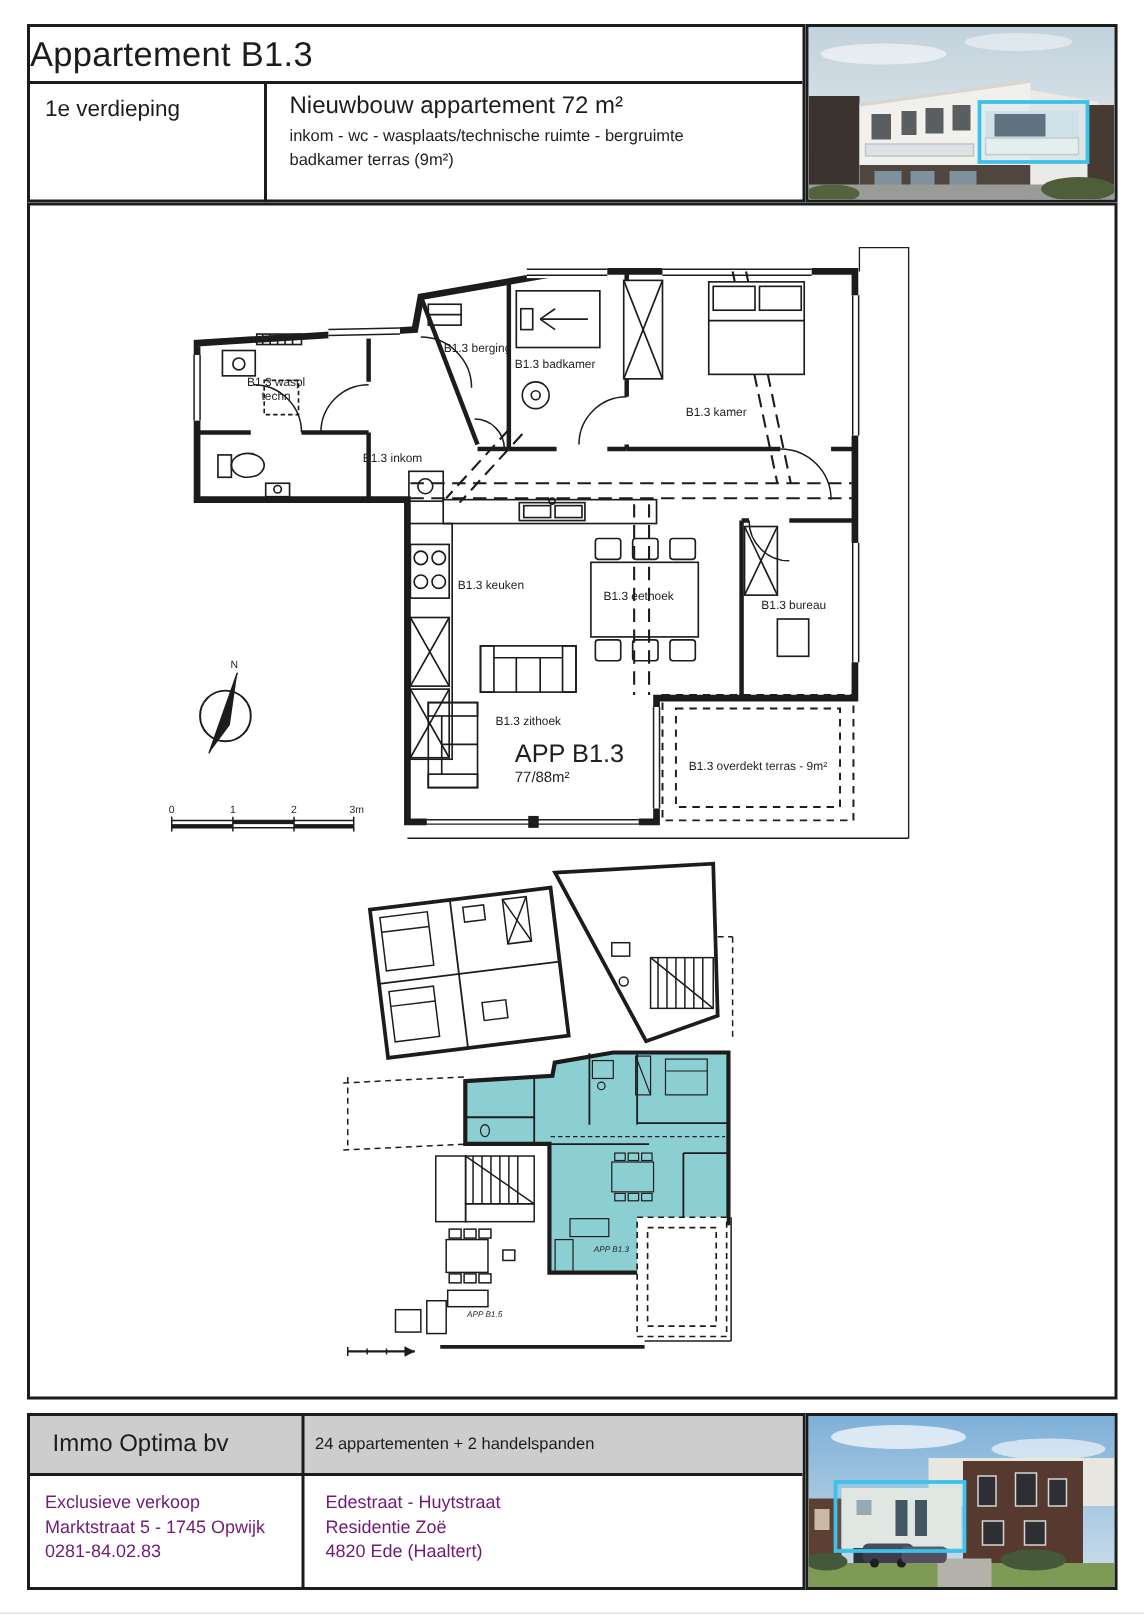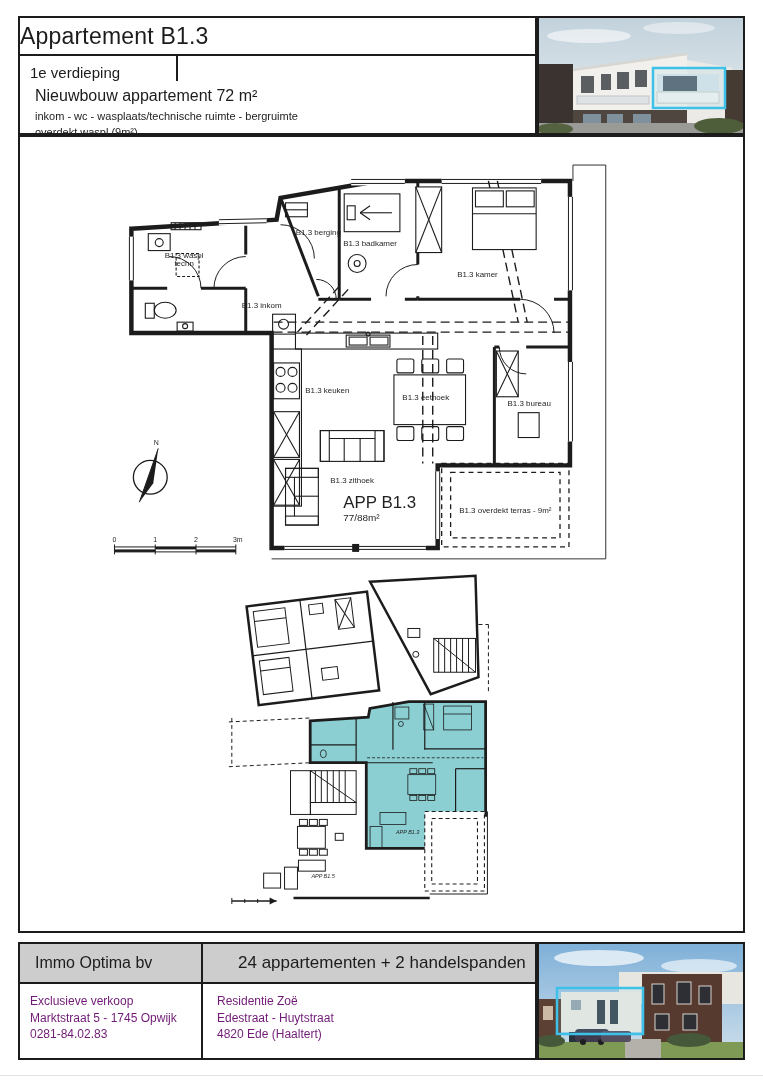--- a/index.html
+++ b/index.html
@@ -3,59 +3,59 @@
 <meta charset="utf-8">
 <style>
   html,body{margin:0;padding:0;background:#ffffff;}
   #screen{position:relative;width:763px;height:1080px;background:#ffffff;overflow:hidden;
           font-family:"Liberation Sans",sans-serif;color:#1c1c1c;}
   .box{position:absolute;border:2px solid #1c1c1c;box-sizing:border-box;background:#fff;}
   
   #header-box{left:18px;top:16px;width:519px;height:119px;}
   #header-title-row{height:36px;border-bottom:2px solid #1c1c1c;display:flex;align-items:center;
                     padding-left:0;font-size:23px;letter-spacing:.2px;}
-  #header-row2{display:flex;height:79px;flex-direction:column;}
+  #header-row2{display:flex;height:79px;}
   #header-floor-cell{width:158px;border-right:2px solid #1c1c1c;box-sizing:border-box;
                      padding:8px 0 0 10px;font-size:15px;}
   #header-desc-cell{flex:1;padding:6px 0 0 15px;}
   #header-subtitle{font-size:16px;margin-bottom:4px;}
   .desc-line{font-size:11px;line-height:15.5px;color:#222;}
   
   .photo-cell{position:absolute;border:2px solid #1c1c1c;box-sizing:border-box;overflow:hidden;background:#cfd8de;}
   #photo-top{left:537px;top:16px;width:208px;height:119px;}
   #photo-bottom{left:537px;top:942px;width:208px;height:118px;}
   
   #plan-box{left:18px;top:135px;width:727px;height:798px;}
   #plan-box svg{display:block;}
   
   #footer-box{left:18px;top:942px;width:519px;height:118px;}
   #footer-band{height:38px;background:#cdcdcd;border-bottom:2px solid #1c1c1c;display:flex;}
   #footer-company-cell{width:183px;border-right:2px solid #1c1c1c;box-sizing:border-box;
                        display:flex;align-items:center;padding-left:15px;font-size:16px;}
-  #footer-project-cell{flex:1;display:flex;align-items:center;padding-left:7px;font-size:17px;margin-left:28px;}
+  #footer-project-cell{flex:1;display:flex;align-items:center;padding-left:7px;font-size:11px;}
   #footer-info{display:flex;height:76px;}
   #footer-sales-cell{width:183px;border-right:2px solid #1c1c1c;box-sizing:border-box;padding:9px 0 0 10px;}
   #footer-res-cell{flex:1;padding:9px 0 0 14px;}
   .info-line{font-size:12px;line-height:16.5px;color:#701a75;}
   #page-bottom-line{position:absolute;left:0;top:1075px;width:763px;height:1px;background:#e3e3e3;}
   svg text{font-family:"Liberation Sans",sans-serif;fill:#1f1f1f;}
 </style>
 </head>
 <body>
 
 <div id="screen">
 
   <div id="header-box" class="box">
     <div id="header-title-row">Appartement B1.3</div>
     <div id="header-row2">
       <div id="header-floor-cell">1e verdieping</div>
       <div id="header-desc-cell">
         <div id="header-subtitle">Nieuwbouw appartement 72 m²</div>
         <div class="desc-line">inkom - wc - wasplaats/technische ruimte - bergruimte</div>
-        <div class="desc-line">overdekt waspl (9m²)</div>
+        <div class="desc-line">badkamer terras (9m²)</div>
       </div>
     </div>
   </div>
 
   <div id="photo-top" class="photo-cell">
     <svg width="204" height="115" viewBox="0 0 204 115">
       <defs>
         <linearGradient id="sky1" x1="0" y1="0" x2="0" y2="1">
           <stop offset="0" stop-color="#c2d2dc"></stop>
             <stop offset="1" stop-color="#e9edf0"></stop>
@@ -443,22 +443,22 @@
       <div id="footer-company-cell">Immo Optima bv</div>
       <div id="footer-project-cell">24 appartementen + 2 handelspanden</div>
     </div>
     <div id="footer-info">
       <div id="footer-sales-cell">
         <div class="info-line">Exclusieve verkoop</div>
         <div class="info-line">Marktstraat 5 - 1745 Opwijk</div>
         <div class="info-line">0281-84.02.83</div>
       </div>
       <div id="footer-res-cell">
+        <div class="info-line">Edestraat - Huytstraat</div>
         <div class="info-line">Residentie Zoë</div>
-        <div class="info-line">Edestraat - Huytstraat</div>
         <div class="info-line">4820 Ede (Haaltert)</div>
       </div>
     </div>
   </div>
 
   <div id="photo-bottom" class="photo-cell">
     <svg width="204" height="114" viewBox="0 0 204 114">
       <defs>
         <linearGradient id="sky2" x1="0" y1="0" x2="0" y2="1">
           <stop offset="0" stop-color="#7fb0d8"></stop>

